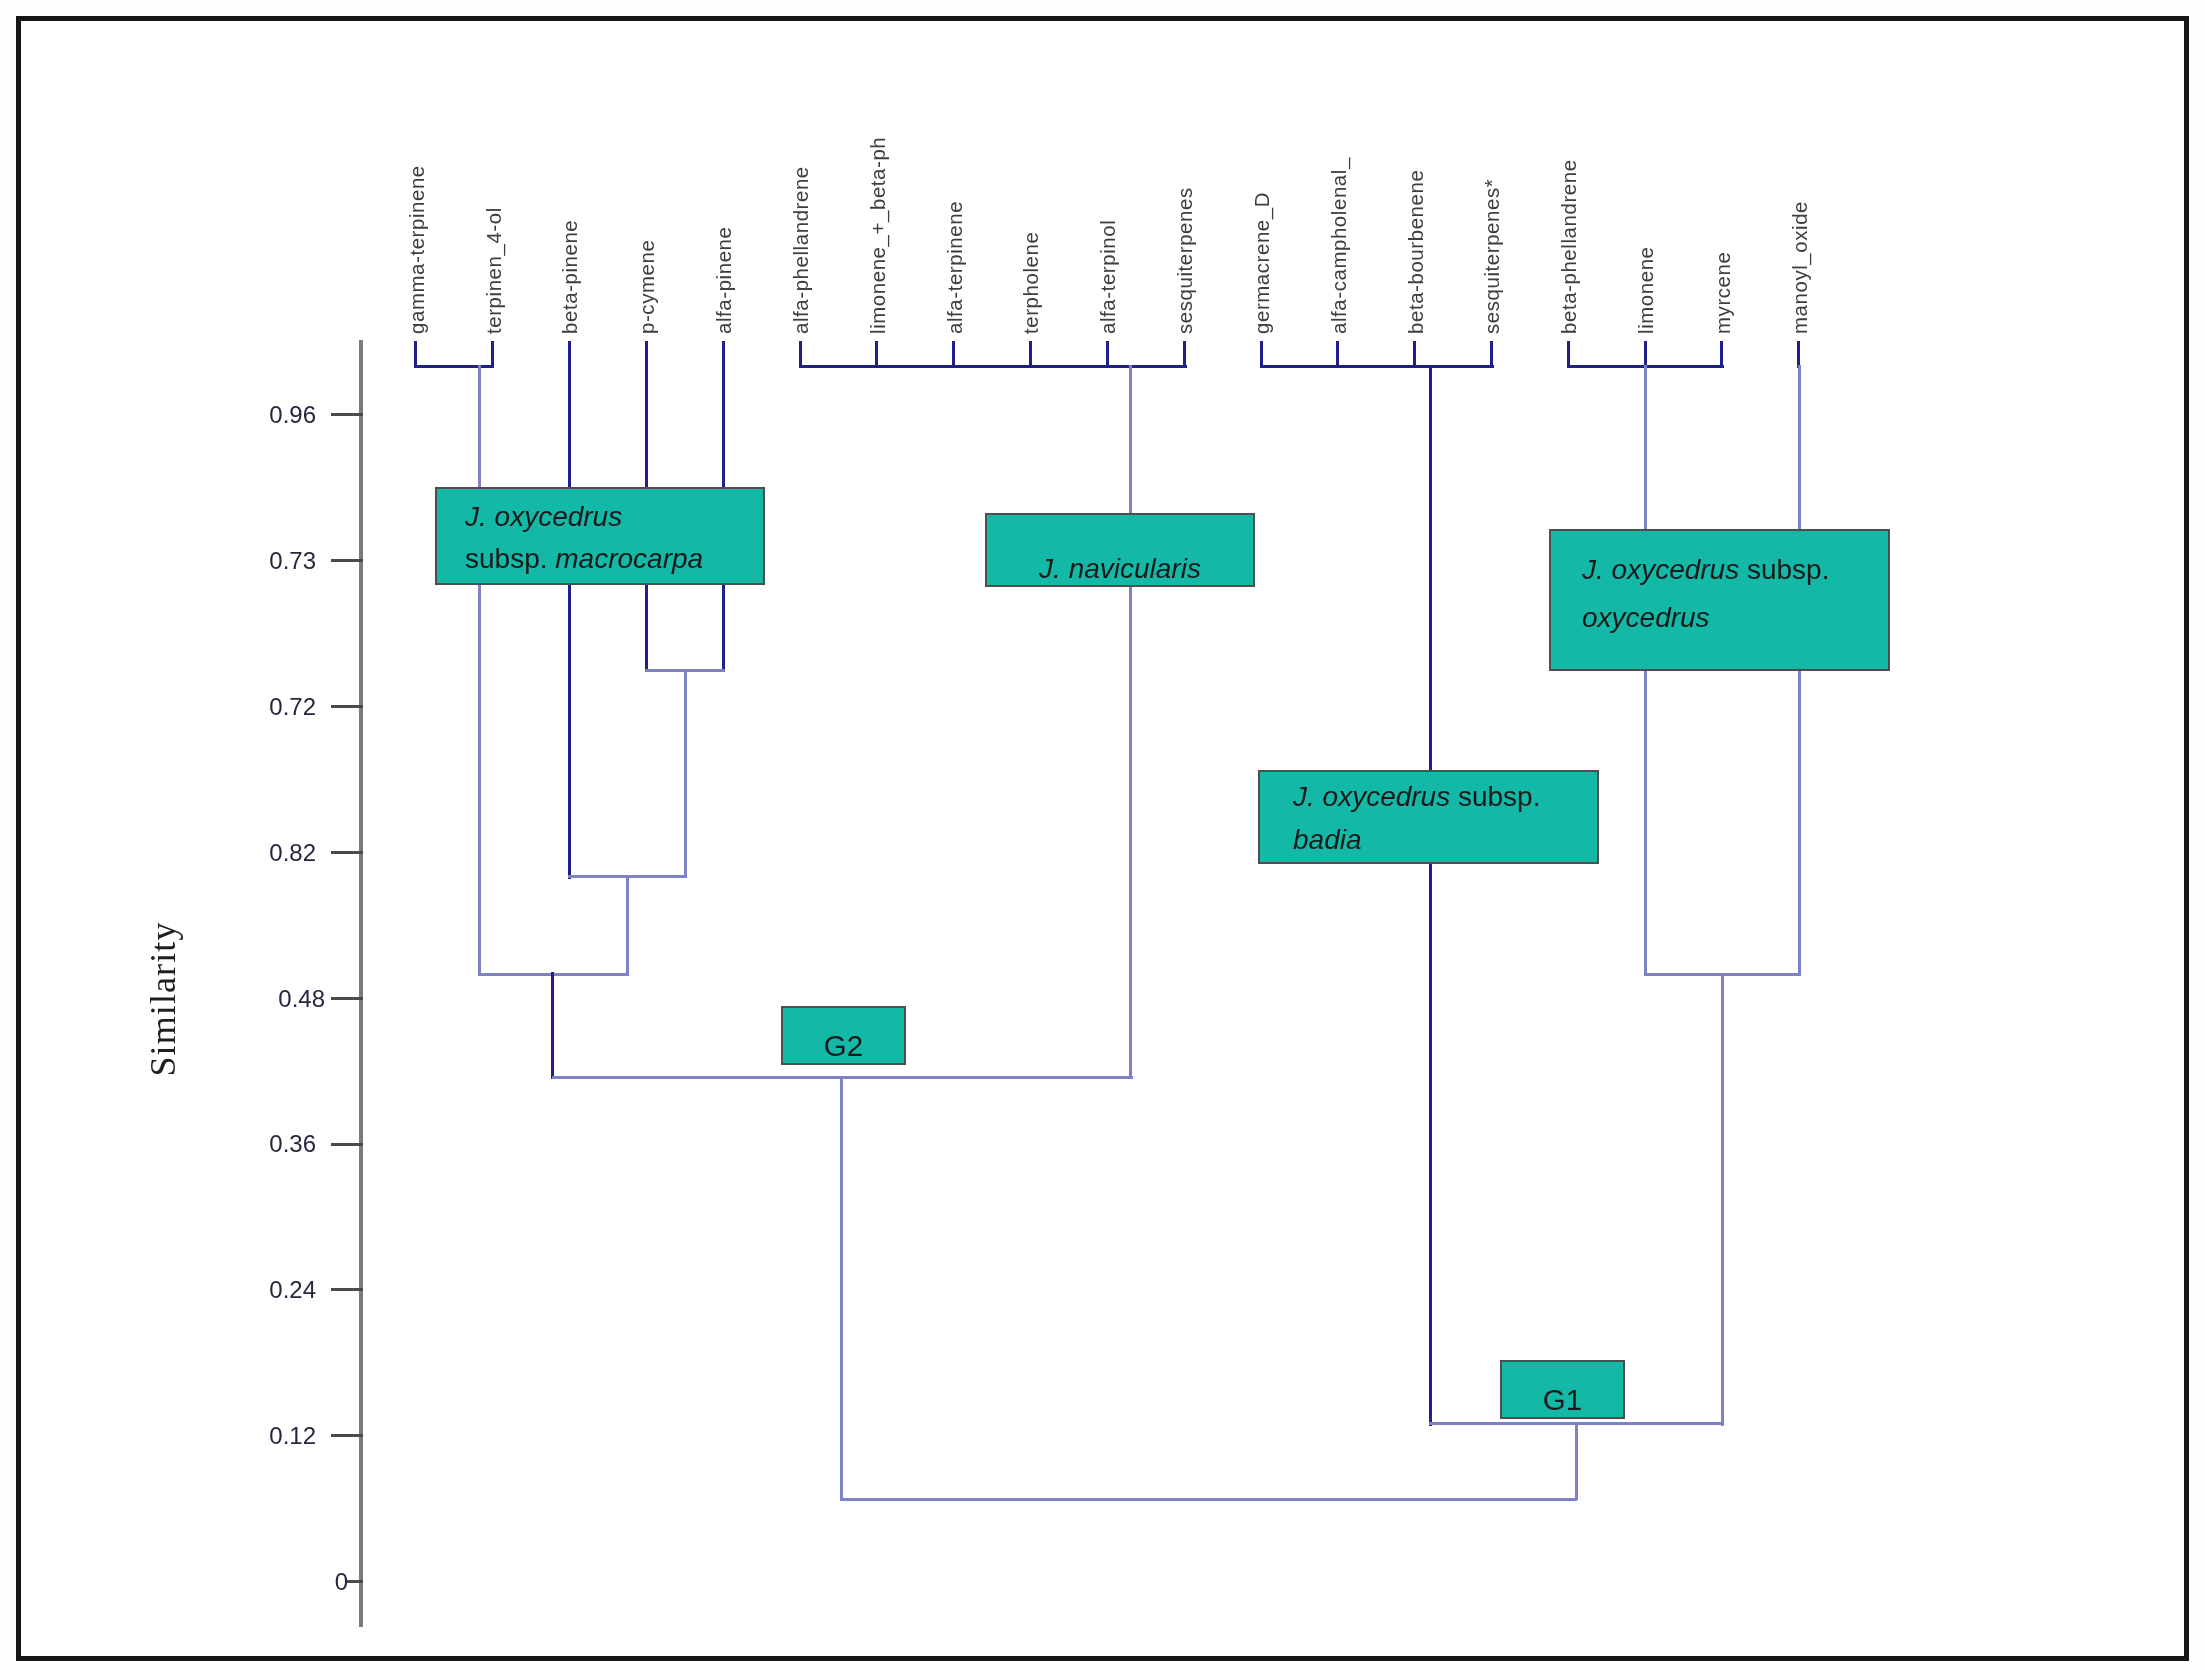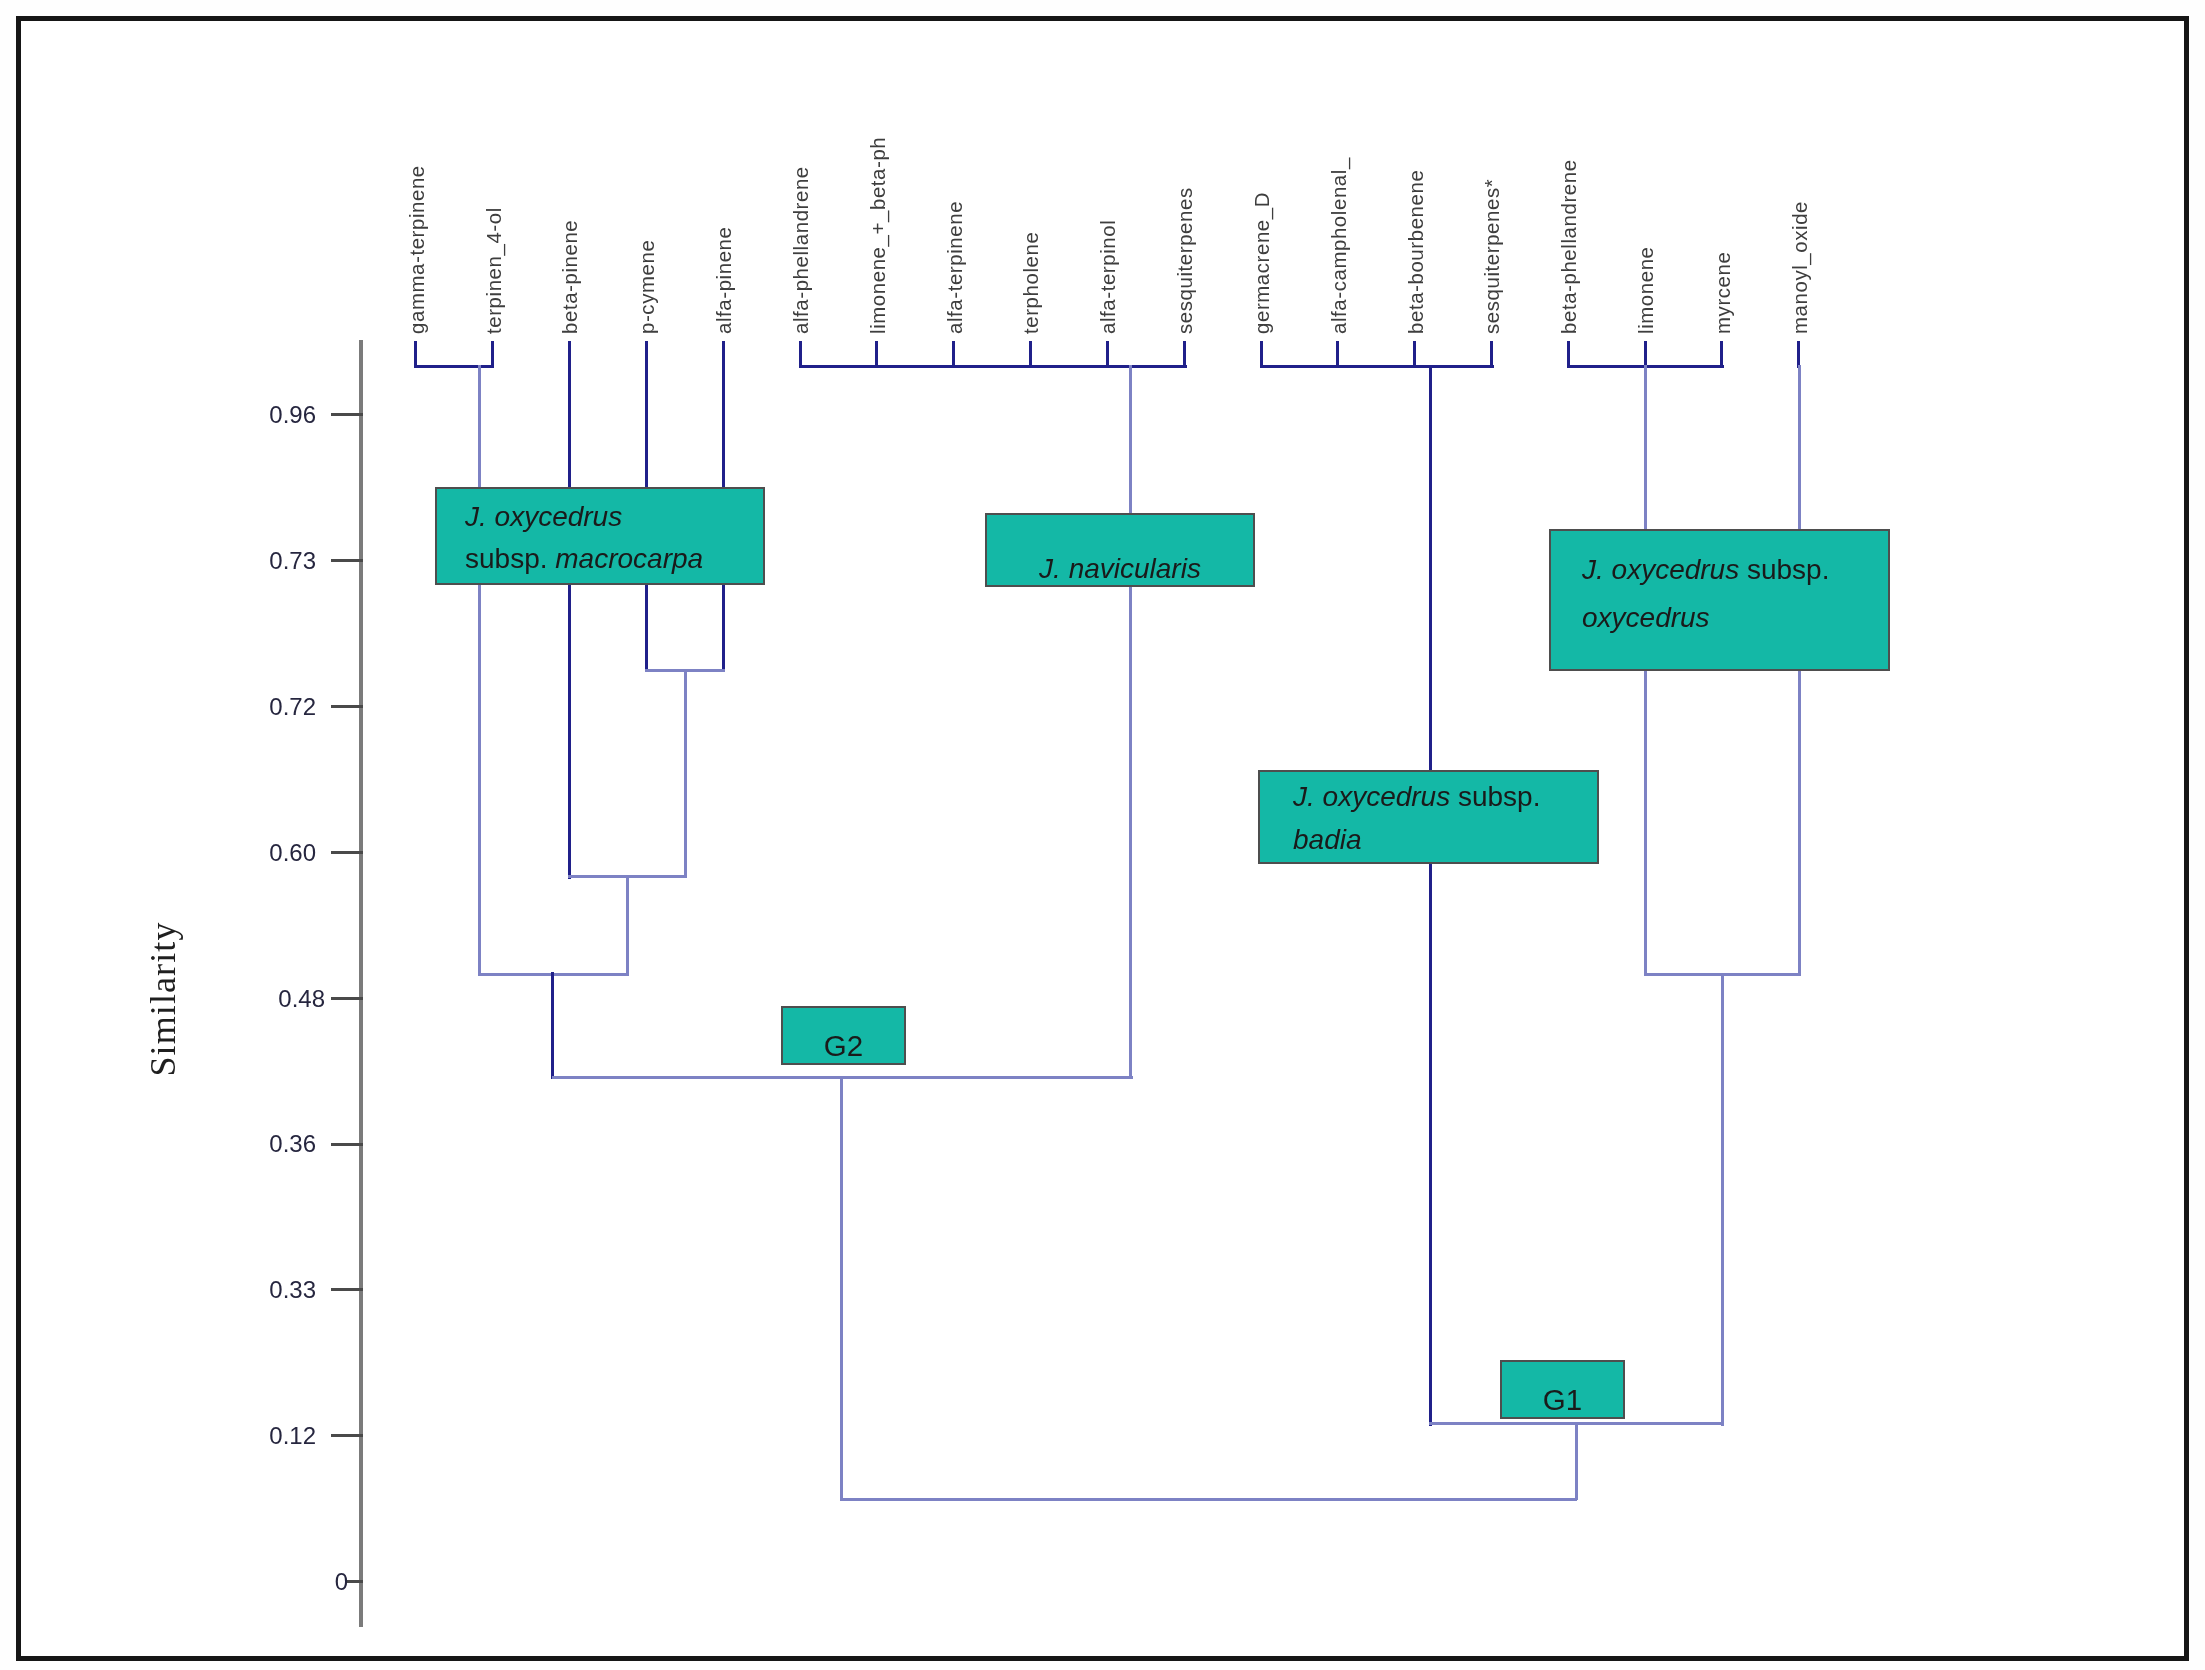--- a/index.html
+++ b/index.html
@@ -57,27 +57,27 @@
     <div class="axis-line" style="left:359px;top:340px;height:1287px;"></div>
     <div class="y-axis-title">Similarity</div>
 
   <div class="tick-mark" style="left: 331px; width: 32px; top: 413px;"></div>
       <div class="tick-label" style="left: 219px; width: 97px; top: 400px;">0.96</div>
       <div class="tick-mark" style="left: 331px; width: 32px; top: 559px;"></div>
       <div class="tick-label" style="left: 219px; width: 97px; top: 546px;">0.73</div>
       <div class="tick-mark" style="left: 331px; width: 32px; top: 705px;"></div>
       <div class="tick-label" style="left: 219px; width: 97px; top: 692px;">0.72</div>
       <div class="tick-mark" style="left: 331px; width: 32px; top: 851px;"></div>
-      <div class="tick-label" style="left: 219px; width: 97px; top: 838px;">0.60</div>
+      <div class="tick-label" style="left: 219px; width: 97px; top: 838px;">0.82</div>
       <div class="tick-mark" style="left: 331px; width: 32px; top: 997px;"></div>
       <div class="tick-label" style="left: 228px; width: 97px; top: 984px;">0.48</div>
       <div class="tick-mark" style="left: 331px; width: 32px; top: 1143px;"></div>
       <div class="tick-label" style="left: 219px; width: 97px; top: 1129px;">0.36</div>
       <div class="tick-mark" style="left: 331px; width: 32px; top: 1288px;"></div>
-      <div class="tick-label" style="left: 219px; width: 97px; top: 1275px;">0.33</div>
+      <div class="tick-label" style="left: 219px; width: 97px; top: 1275px;">0.24</div>
       <div class="tick-mark" style="left: 331px; width: 32px; top: 1434px;"></div>
       <div class="tick-label" style="left: 219px; width: 97px; top: 1421px;">0.12</div>
       <div class="tick-mark" style="left: 346px; width: 17px; top: 1580px;"></div>
       <div class="tick-label" style="left: 251px; width: 97px; top: 1567px;">0</div>
     </div>
 
   <div id="tree">
 
   <div class="seg dark" style="left: 414px; top: 365px; width: 80px; height: 3.4px;"></div>
       <div class="seg dark" style="left: 799px; top: 365px; width: 388px; height: 3.4px;"></div>

